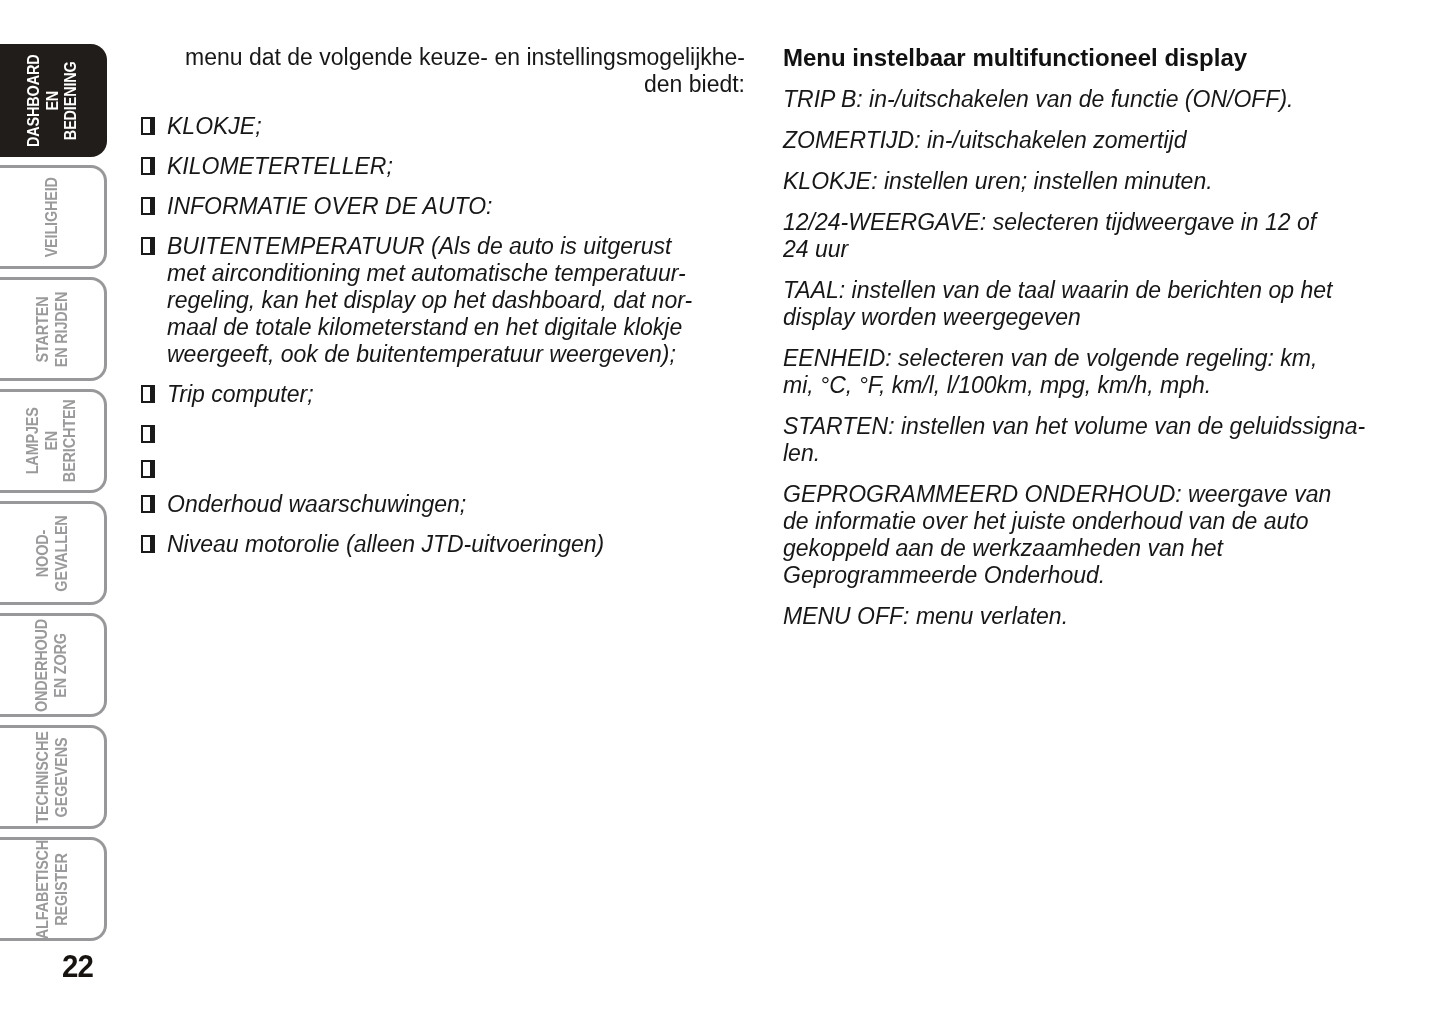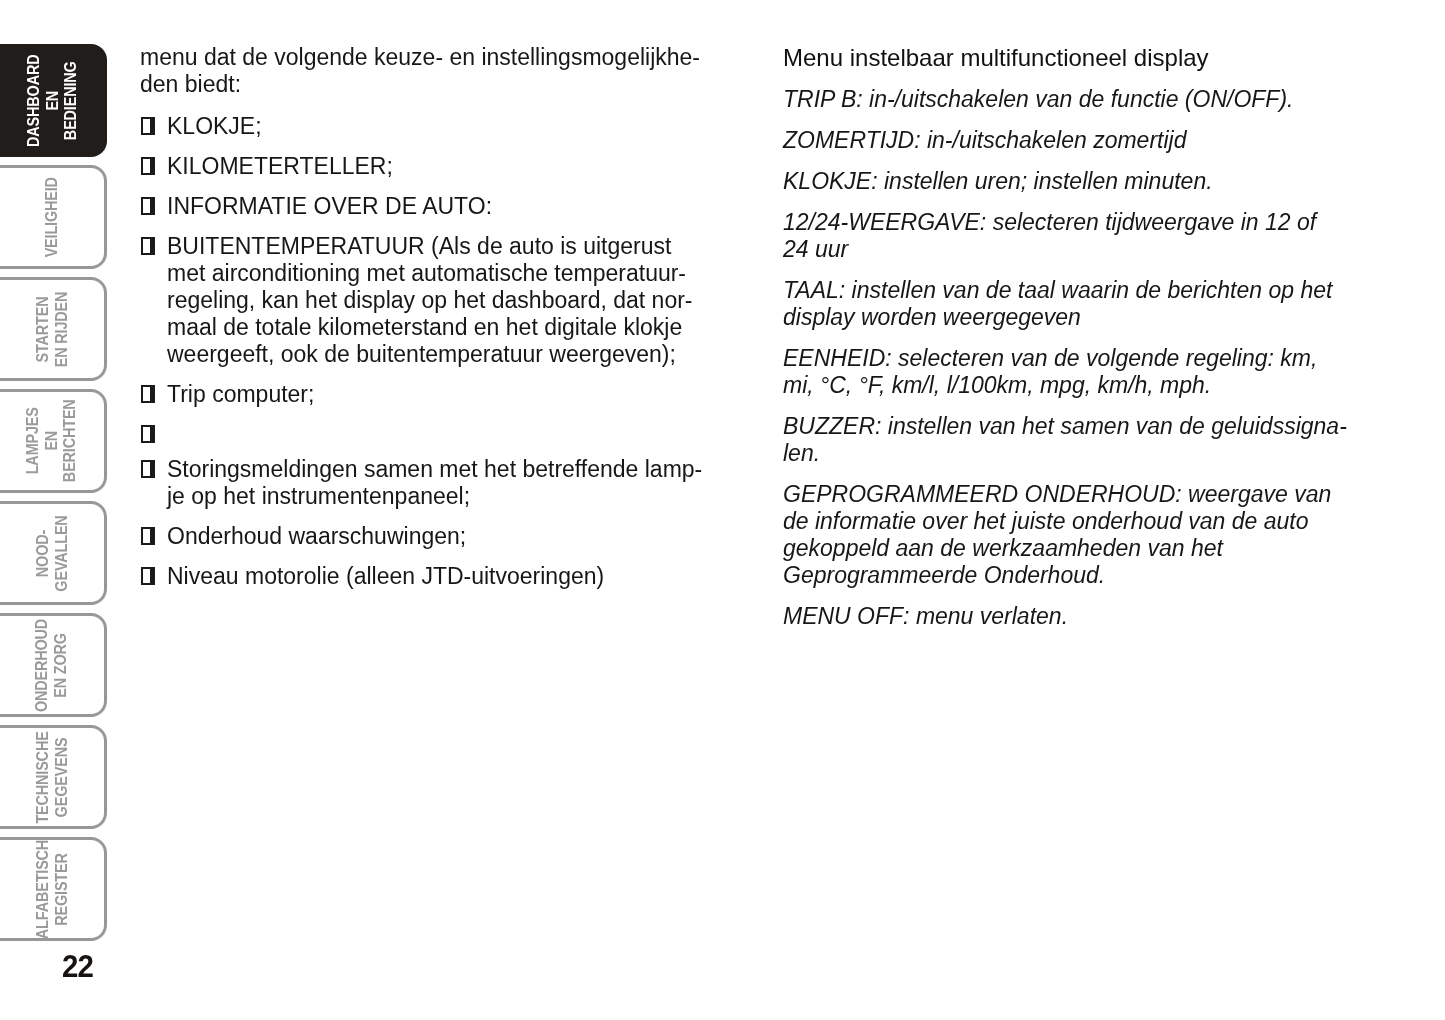--- a/index.html
+++ b/index.html
@@ -34,31 +34,31 @@
     font-size:32px; font-weight:bold; color:#171310;
     transform:scaleX(0.92); transform-origin:left top;
     letter-spacing:-1px;
   }
 
   
   .col { position:absolute; top:44px; font-size:23px; line-height:27px; color:#171717; }
   .col-left  { left:140px; width:605px; }
   .col-right { left:783px; width:600px; }
 
-  .intro { white-space:pre-line; margin-bottom:15px; }
+  .intro { white-space:pre-line; margin-bottom:15px;text-align:right; }
 
-  .list-item { display:flex; margin-bottom:13px; }
+  .list-item { display:flex; margin-bottom:13px;font-style:italic; }
   .bullet-box {
     flex:0 0 auto; width:14px; height:18px;
     border:2px solid #1a1a1a; border-right-width:5px;
     margin:4px 12px 0 1px;
   }
   .list-item-text { white-space:pre-line; }
 
-  .heading { font-weight:normal; font-size:24px; line-height:28px; margin-bottom:14px; color:#111; }
+  .heading { font-weight:bold; font-size:24px; line-height:28px; margin-bottom:14px; color:#111; }
   .para { white-space:pre-line; margin-bottom:14px;font-style:italic; }
 </style>
 </head>
 <body>
 
 <nav class="sidebar">
   <div class="tab active">
     <div class="tab-label">DASHBOARD
 EN BEDIENING</div>
   </div>
@@ -119,22 +119,20 @@
   </div>
   <div class="list-item">
     <span class="bullet-box"></span>
     <span class="list-item-text">Trip computer;</span>
   </div>
   <div class="list-item">
     <span class="bullet-box"></span>
   </div>
   <div class="list-item">
     <span class="bullet-box"></span>
-    <span class="list-item-text">Storingsmeldingen samen met het betreffende lamp-
-je op het instrumentenpaneel;</span>
   </div>
   <div class="list-item">
     <span class="bullet-box"></span>
     <span class="list-item-text">Onderhoud waarschuwingen;</span>
   </div>
   <div class="list-item">
     <span class="bullet-box"></span>
     <span class="list-item-text">Niveau motorolie (alleen JTD-uitvoeringen)</span>
   </div>
 </section>
@@ -144,20 +142,20 @@
 
   <p class="para">TRIP B: in-/uitschakelen van de functie (ON/OFF).</p>
   <p class="para">ZOMERTIJD: in-/uitschakelen zomertijd</p>
   <p class="para">KLOKJE: instellen uren; instellen minuten.</p>
   <p class="para">12/24-WEERGAVE: selecteren tijdweergave in 12 of
 24 uur</p>
   <p class="para">TAAL: instellen van de taal waarin de berichten op het
 display worden weergegeven</p>
   <p class="para">EENHEID: selecteren van de volgende regeling: km,
 mi, °C, °F, km/l, l/100km, mpg, km/h, mph.</p>
-  <p class="para">BUZZER: instellen van het samen van de geluidssigna-
+  <p class="para">STARTEN: instellen van het volume van de geluidssigna-
 len.</p>
   <p class="para">GEPROGRAMMEERD ONDERHOUD: weergave van
 de informatie over het juiste onderhoud van de auto
 gekoppeld aan de werkzaamheden van het
 Geprogrammeerde Onderhoud.</p>
   <p class="para">MENU OFF: menu verlaten.</p>
 </section>
 
 </body></html>

